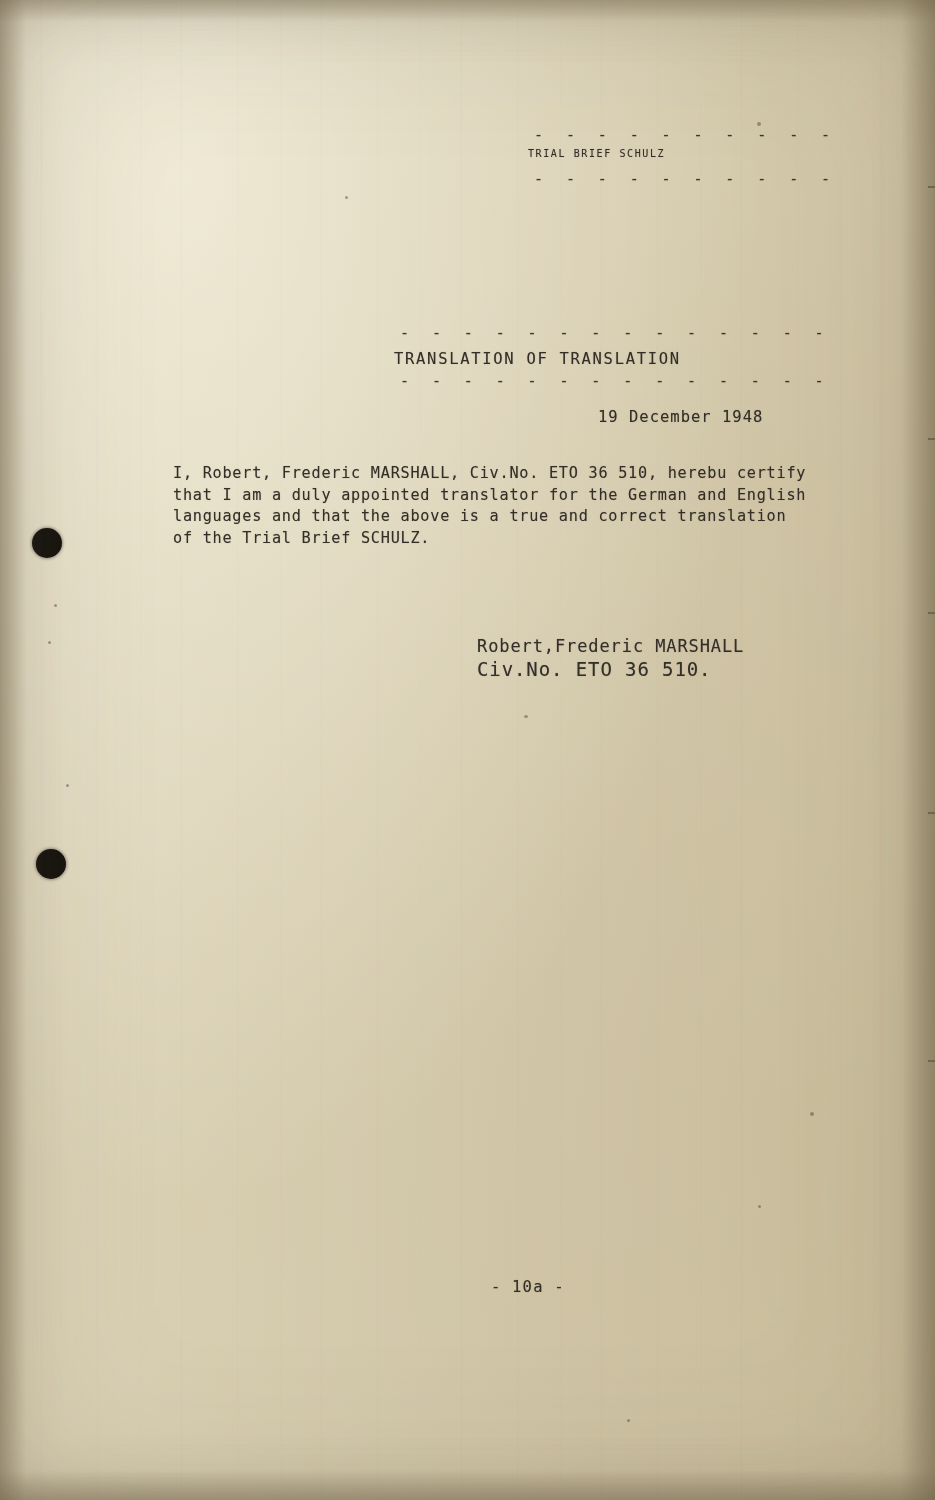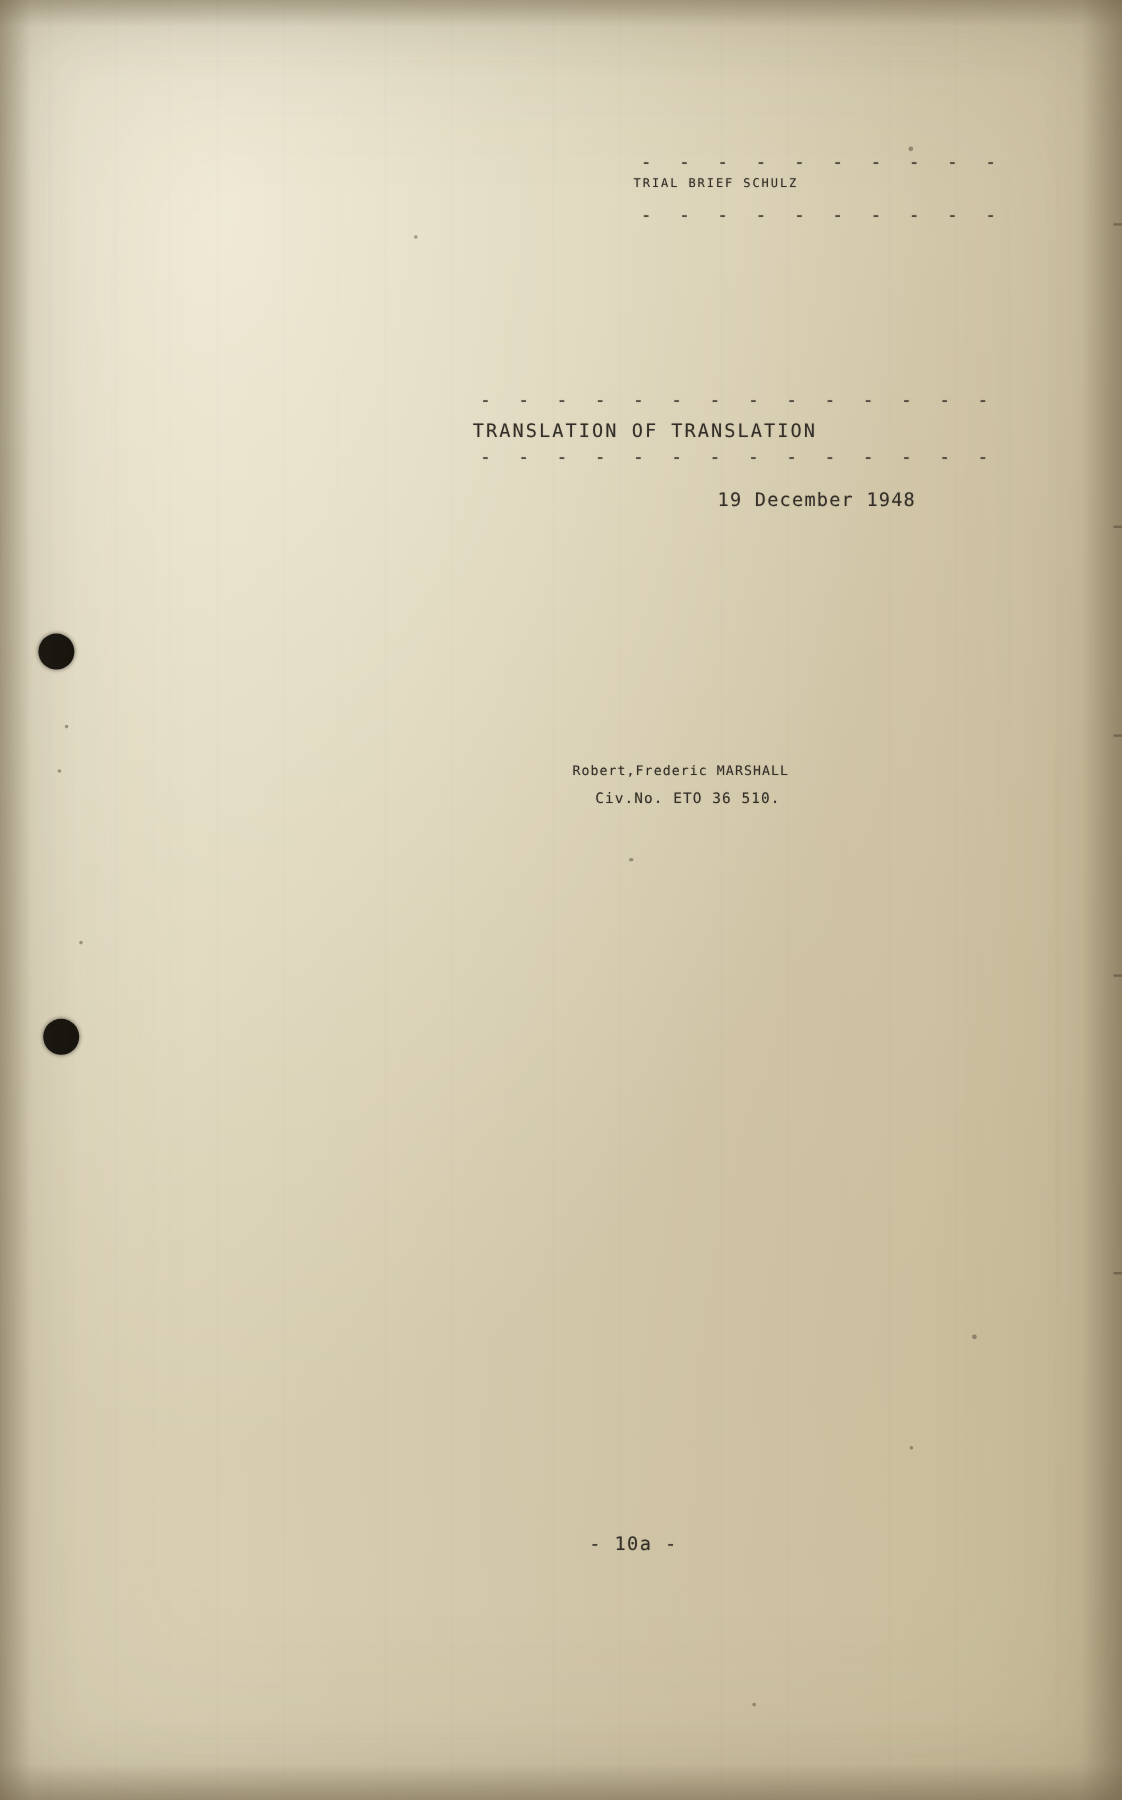--- a/index.html
+++ b/index.html
@@ -149,27 +149,27 @@
     top: 463px;
     left: 173px;
     font-size: 15.2px;
     line-height: 21.5px;
     letter-spacing: 0.75px;
   }
 
   .sig-name {
     top: 636px;
     left: 477px;
-    font-size: 11px;
+    font-size: 17px;
     letter-spacing: 0.9px;
   }
   .sig-id {
     top: 658px;
-    left: 496px;
-    font-size: 12px;
+    left: 477px;
+    font-size: 19px;
     letter-spacing: 0.9px;
     text-align: center;
   }
 
   .page-number {
     top: 1278px;
     left: 455px;
     font-size: 15.5px;
     letter-spacing: 1.2px;
     margin-left: 36px;
@@ -192,20 +192,24 @@
   <div class="tw dash-top-1">-  -  -  -  -  -  -  -  -  -</div>
   <div class="tw title-head">TRIAL BRIEF SCHULZ</div>
   <div class="tw dash-top-2">-  -  -  -  -  -  -  -  -  -</div>
 
   <div class="tw dash-cert-1">-  -  -  -  -  -  -  -  -  -  -  -  -  -</div>
   <div class="tw cert-title">TRANSLATION OF TRANSLATION</div>
   <div class="tw dash-cert-2">-  -  -  -  -  -  -  -  -  -  -  -  -  -</div>
 
   <div class="tw date">19 December 1948</div>
 
+  <div class="tw body-para">I, Robert, Frederic MARSHALL, Civ.No. ETO 36 510, herebu certify
+that I am a duly appointed translator for the German and English
+languages and that the above is a true and correct translation
+of the Trial Brief SCHULZ.</div>
 
   <div class="tw sig-name">Robert,Frederic MARSHALL</div>
   <div class="tw sig-id">Civ.No. ETO 36 510.</div>
 
   <div class="tw page-number">- 10a -</div>
 
   <div class="hole h1"></div>
   <div class="hole h2"></div>
 
   <div class="tick" style="top:186px"></div>

